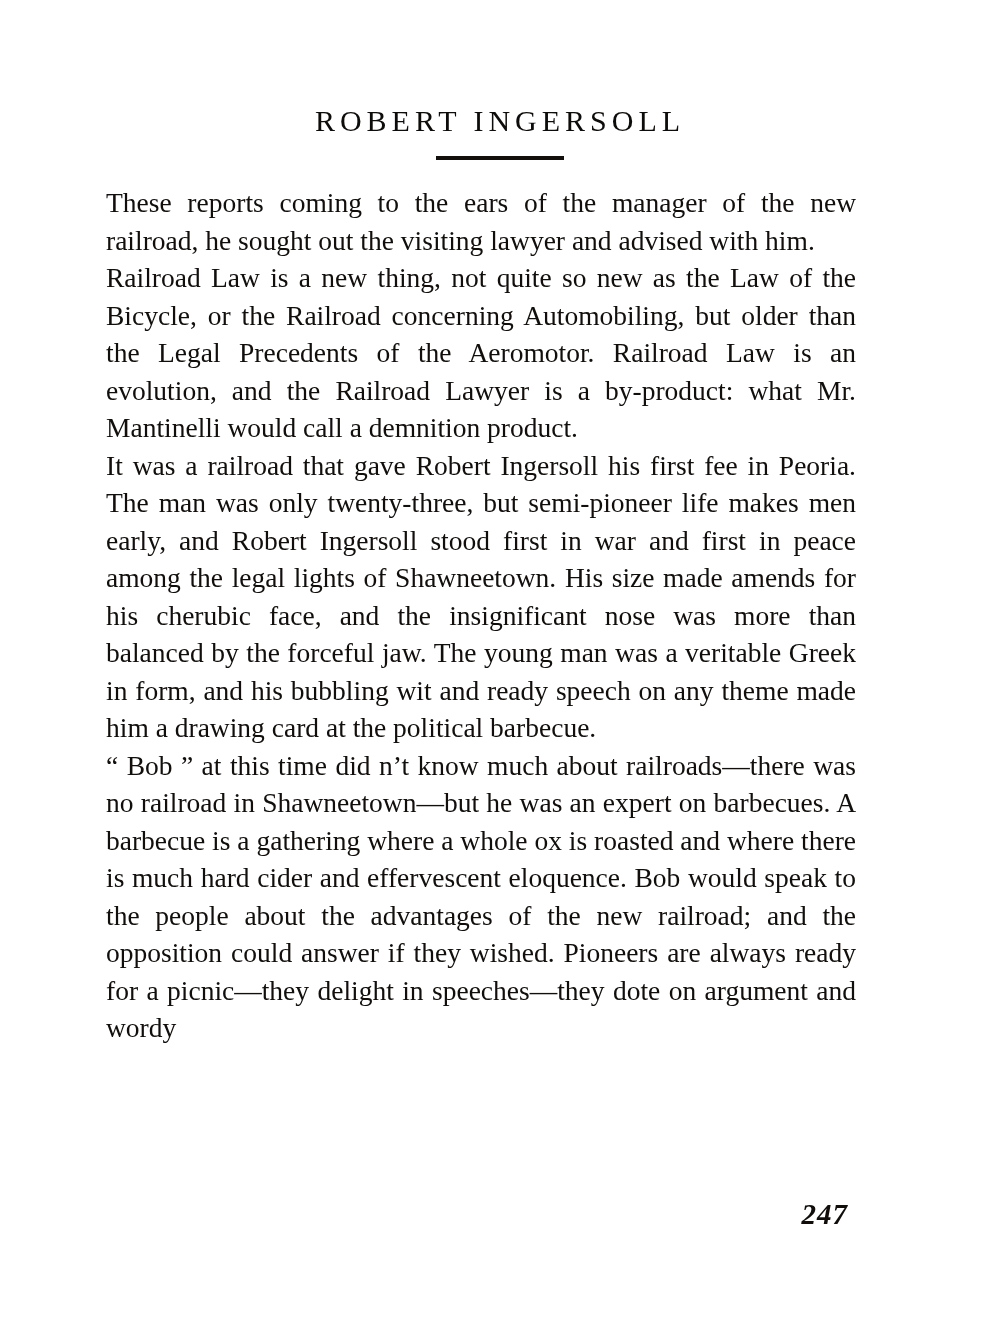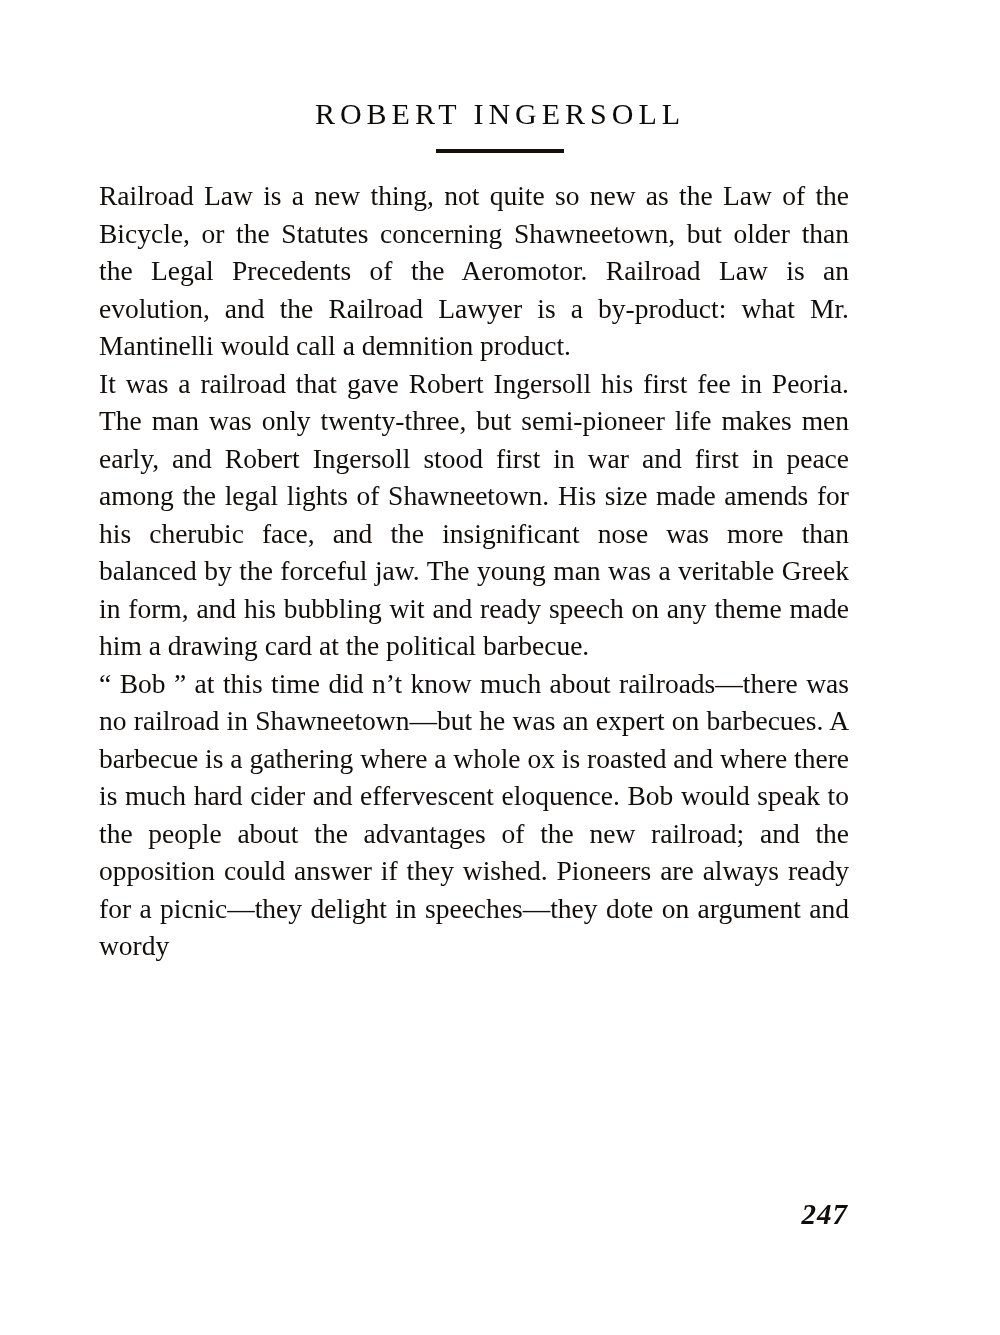--- a/index.html
+++ b/index.html
@@ -14,21 +14,21 @@
     font-family: "Liberation Serif", serif;
     color: #100d0b;
     overflow: hidden;
   }
   .page {
     position: absolute;
     left: 0; top: 0;
     width: 1000px;
     height: 1335px;
     box-sizing: border-box;
-    padding: 9px;
+    padding: 16px;
   }
   .page-header {
     text-align: center;
     font-size: 30px;
     letter-spacing: 5px;
     margin-top: 88px;
     font-weight: normal;
     color: #0e0c0a;
     font-family: "Liberation Serif", serif;
   }
@@ -68,20 +68,21 @@
 </head>
 <body>
 
 <div class="page">
 
   <div class="page-header">ROBERT INGERSOLL</div>
 
   <div class="header-rule"></div>
 
   <div class="body-block">
-    <p class="para">Railroad Law is a new thing, not quite so new as the Law of the Bicycle, or the Statutes concerning Shawneetown, but older than the Legal Precedents of the Aeromotor. Railroad Law is an evolution, and the Railroad Lawyer is a by-product: what Mr. Mantinelli would call a demnition product.</p>
+    <p class="para">These reports coming to the ears of the manager of the new railroad, he sought out the visiting lawyer and advised with him.</p>
+    <p class="para">Railroad Law is a new thing, not quite so new as the Law of the Bicycle, or the Railroad concerning Automobiling, but older than the Legal Precedents of the Aeromotor. Railroad Law is an evolution, and the Railroad Lawyer is a by-product: what Mr. Mantinelli would call a demnition product.</p>
     <p class="para">It was a railroad that gave Robert Ingersoll his first fee in Peoria. The man was only twenty-three, but semi-pioneer life makes men early, and Robert Ingersoll stood first in war and first in peace among the legal lights of Shawneetown. His size made amends for his cherubic face, and the insignificant nose was more than balanced by the forceful jaw. The young man was a veritable Greek in form, and his bubbling wit and ready speech on any theme made him a drawing card at the political barbecue.</p>
     <p class="para">“ Bob ” at this time did n’t know much about railroads—there was no railroad in Shawneetown—but he was an expert on barbecues. A barbecue is a gathering where a whole ox is roasted and where there is much hard cider and effervescent eloquence. Bob would speak to the people about the advantages of the new railroad; and the opposition could answer if they wished. Pioneers are always ready for a picnic—they delight in speeches—they dote on argument and wordy</p>
   </div>
 
   <div class="page-number">247</div>
 
 </div>
 
 </body></html>

